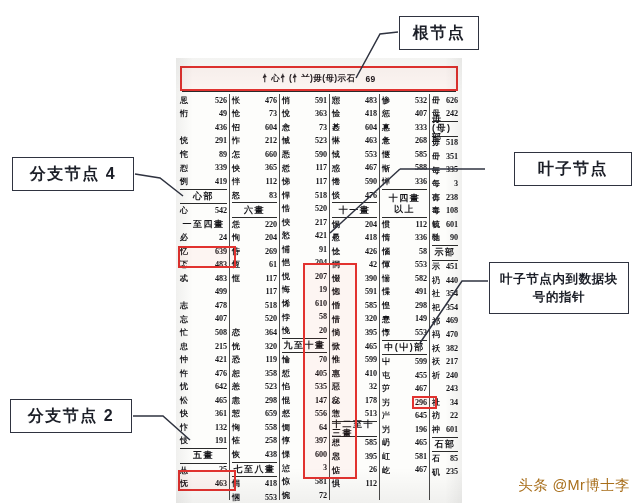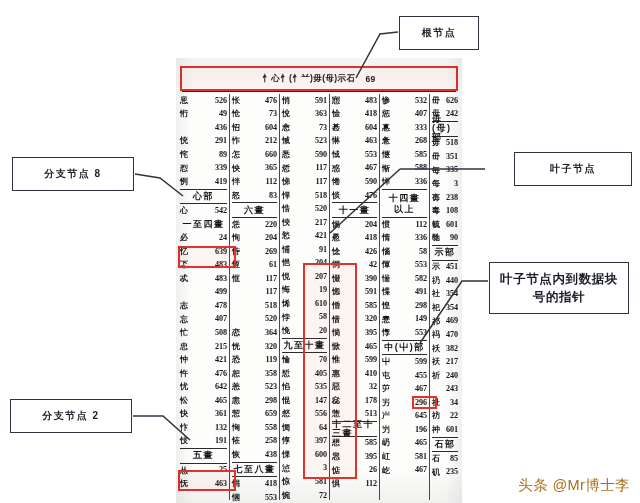--- a/index.html
+++ b/index.html
@@ -105,21 +105,21 @@
   #hl-mid{left:127px;top:205px;width:54px;height:216px;}
   #hl-leafnum{left:236px;top:338px;width:25px;height:13px;}
 
   
   .ann{
     position:absolute;
     box-sizing:border-box;
     border:1.6px solid #2f3340;
     background:#ffffff;
     display:flex;align-items:center;justify-content:center;
-    font-size:10px;font-weight:700;letter-spacing:1.5px;
+    font-size:16px;font-weight:700;letter-spacing:1.5px;
     color:#1b1e27;
     text-align:center;
     line-height:1.35;
   }
   #ann-root{left:399px;top:16px;width:80px;height:34px;}
   #ann-leaf{left:514px;top:152px;width:118px;height:34px;}
   #ann-branch1{left:12px;top:157px;width:122px;height:34px;}
   #ann-branch2{left:10px;top:399px;width:122px;height:34px;text-align:center;}
   #ann-pointer{
     left:489px;top:262px;width:140px;height:52px;
@@ -860,17 +860,17 @@
 
   <path d="M135 174 L 160 178 L 183 196" stroke="#2f3340" stroke-width="1.5" fill="none"></path>
 
   <path d="M133 416 L 163 416 L 190 440" stroke="#2f3340" stroke-width="1.5" fill="none"></path>
 
   <path d="M488 281 L 462 281 L 420 343" stroke="#2f3340" stroke-width="1.5" fill="none"></path>
 </svg>
 
 <div class="ann" id="ann-root">根节点</div>
 <div class="ann" id="ann-leaf">叶子节点</div>
-<div class="ann" id="ann-branch1">分支节点 8</div>
+<div class="ann" id="ann-branch1">分支节点 4</div>
 <div class="ann" id="ann-branch2">分支节点 2</div>
 <div class="ann" id="ann-pointer">叶子节点内到数据块号的指针</div>
 
 <div id="wm">头条 @Mr博士李</div>
 
 </body></html>

